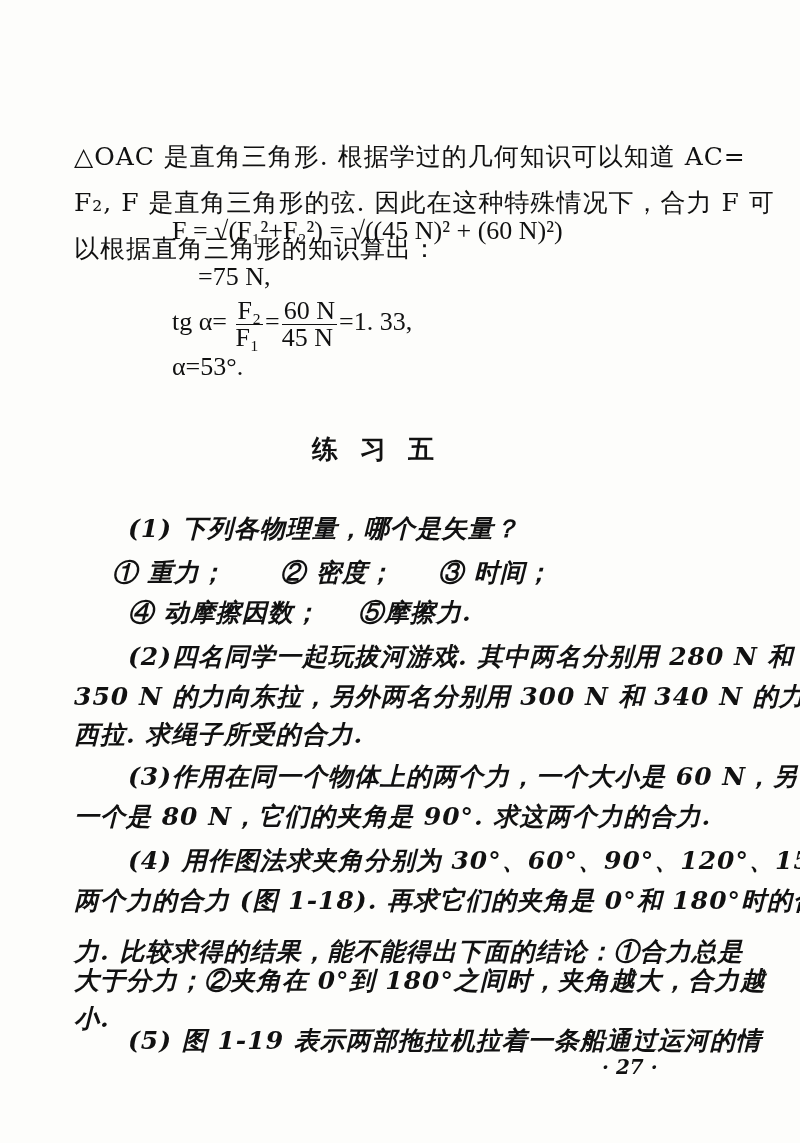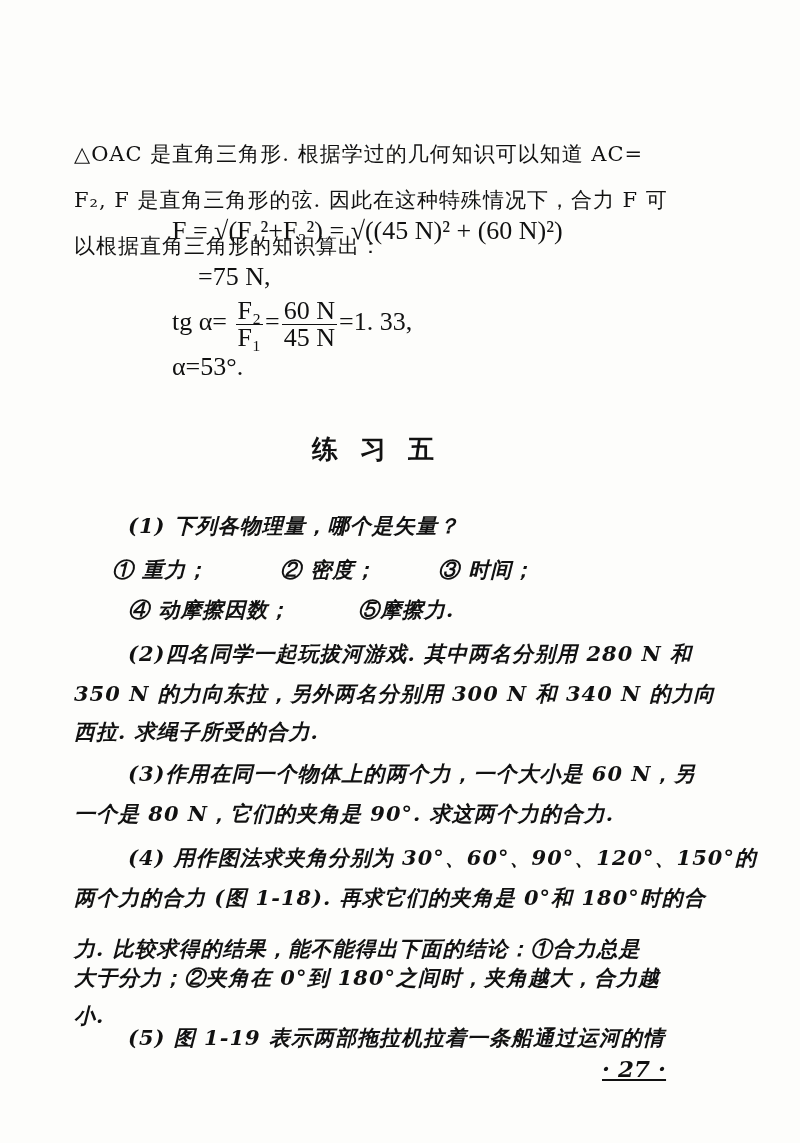--- a/index.html
+++ b/index.html
@@ -1,27 +1,27 @@
 <!DOCTYPE html>
 <html><head>
 <meta charset="utf-8">
 <style>
   html, body { margin: 0; padding: 0; }
   body {
     width: 800px; height: 1143px; background: #fdfdfb; position: relative; overflow: hidden;
     font-family: "DejaVu Serif", "Liberation Serif", serif; color: #111;
   }
-  .line { position: absolute; left: 74px; font-size: 21px; white-space: nowrap; letter-spacing: 1px; }
+  .line { position: absolute; left: 74px; font-size: 25px; white-space: nowrap; letter-spacing: 1px; }
   .ind { left: 128px; }
   .math { position: absolute; font-family: "Liberation Serif", serif; font-size: 26px; white-space: nowrap; }
-  .frac { display: inline-block; vertical-align: middle; text-align: center; margin: 0 2px; }
+  .frac { display: inline-block; vertical-align: middle; margin: 0 2px; }
   .frac span { display: block; line-height: 26px; }
   .frac .num { border-bottom: 1.5px solid #111; padding: 0 2px; }
   .title { position: absolute; left: 0; width: 768px; top: 432px; text-align: center; font-size: 26px; font-weight: bold; letter-spacing: 22px; }
-  .page-no { position: absolute; left: 602px; top: 1055px; font-size: 23px; font-style: italic; font-weight: bold; text-decoration: underline; }
+  .page-no { position: absolute; left: 602px; top: 1055px; font-size: 20px; font-style: italic; font-weight: bold; }
   .q { font-weight: bold; font-style: italic; }
 </style>
 </head>
 <body>
 
 <div class="line" style="top:140px">△OAC 是直角三角形. 根据学过的几何知识可以知道 AC=</div>
 <div class="line" style="top:186px">F₂, F 是直角三角形的弦. 因此在这种特殊情况下，合力 F 可</div>
 <div class="line" style="top:232px">以根据直角三角形的知识算出：</div>
 
 <div class="math" style="left:172px; top:216px">F = √(F₁²+F₂²) = √((45 N)² + (60 N)²)</div>

